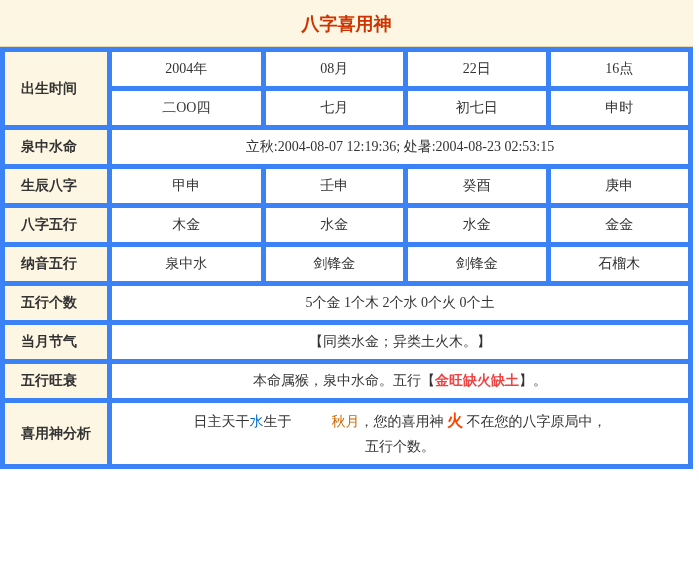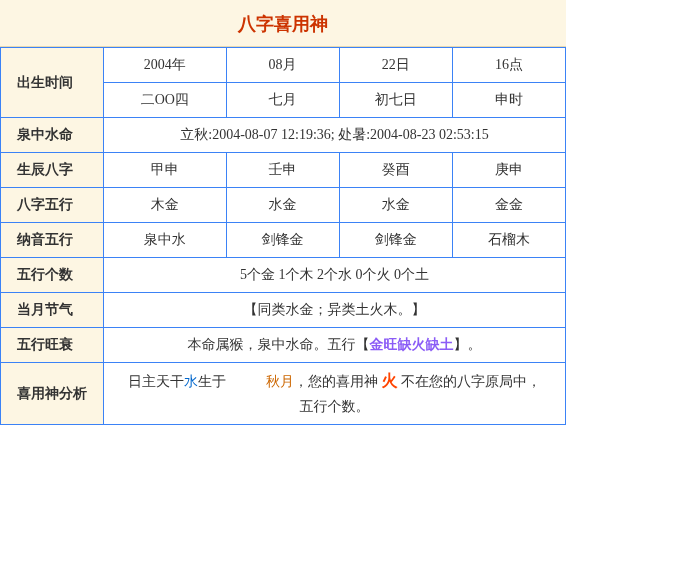--- a/index.html
+++ b/index.html
@@ -7,59 +7,59 @@
       padding: 0;
       box-sizing: border-box;
     }
     body {
       font-family: "SimSun", "宋体", serif;
       background: #fff;
       font-size: 14px;
       color: #333;
     }
     .page-container {
-      width: 566px;
+      width: 693px;
       background: #fff;
     }
     .page-title-area {
       background: #fdf6e3;
       text-align: center;
       padding: 12px 0 10px 0;
       border-bottom: 1px solid #e8d9b0;
     }
     .page-title {
       color: #cc3300;
       font-size: 18px;
       font-weight: bold;
     }
     table.main-table {
       width: 100%;
       border-collapse: collapse;
     }
     table.main-table td, table.main-table th {
-      border: 1px solid #3b82f6;
+      border: 5px solid #3b82f6;
       padding: 8px 16px;
       vertical-align: middle;
     }
     .row-header {
       background: #fdf6e3;
       font-weight: bold;
       color: #333;
       width: 90px;
       white-space: nowrap;
     }
     .cell-value {
       text-align: center;
       color: #333;
     }
     .wide-cell {
       text-align: center;
     }
     .highlight-gold {
-      color: #8b5cf6;
+      color: #ef4444;
       font-weight: bold;
     }
     .bold-bracket {
       font-weight: bold;
     }
     .subrow td {
       border-top: none;
     }
     .fire-char {
       color: #ff4400;

